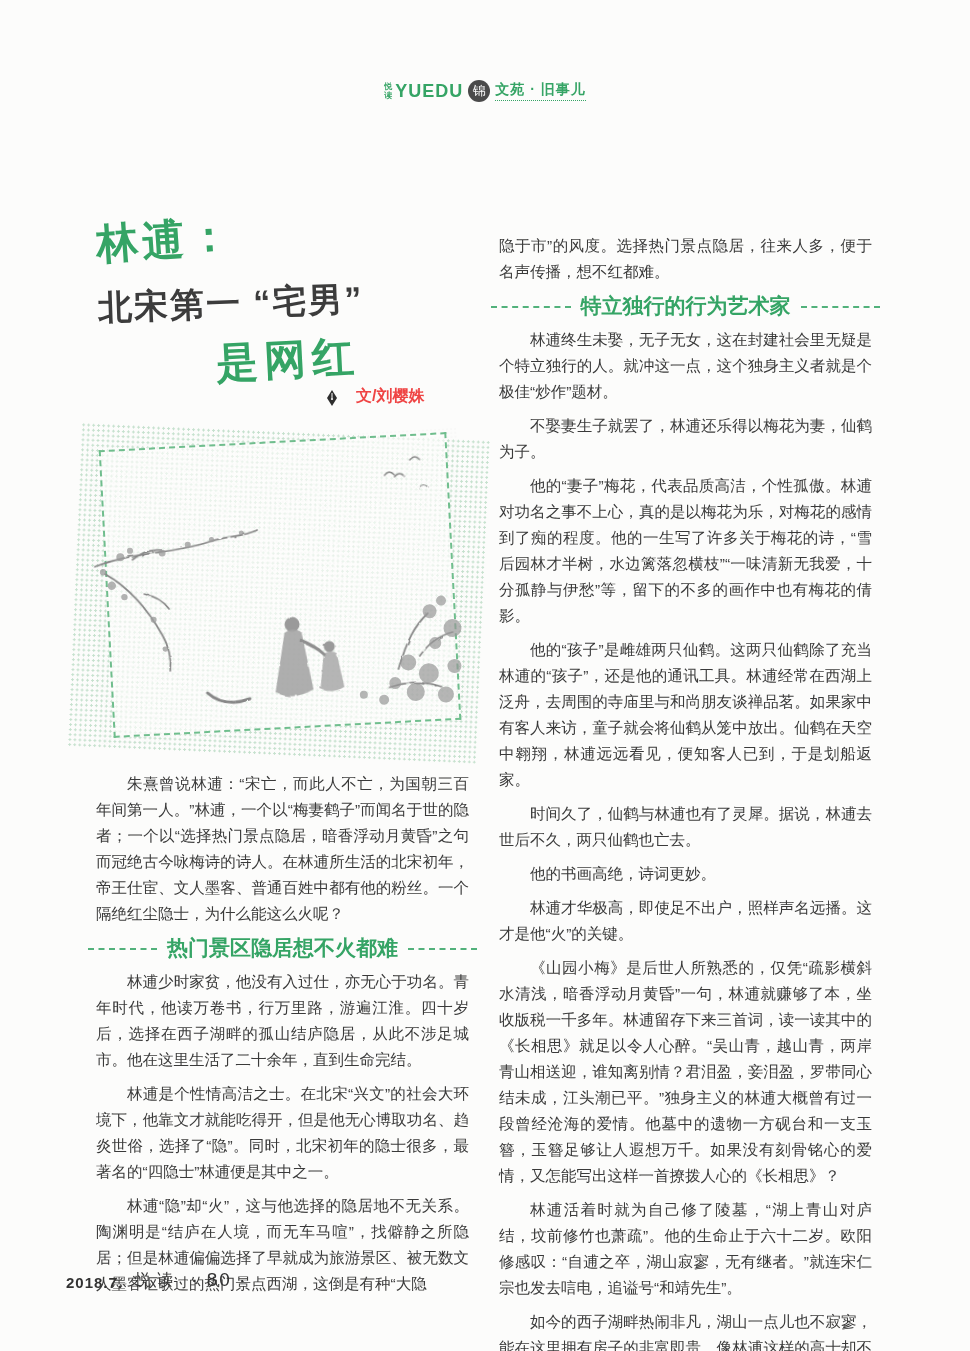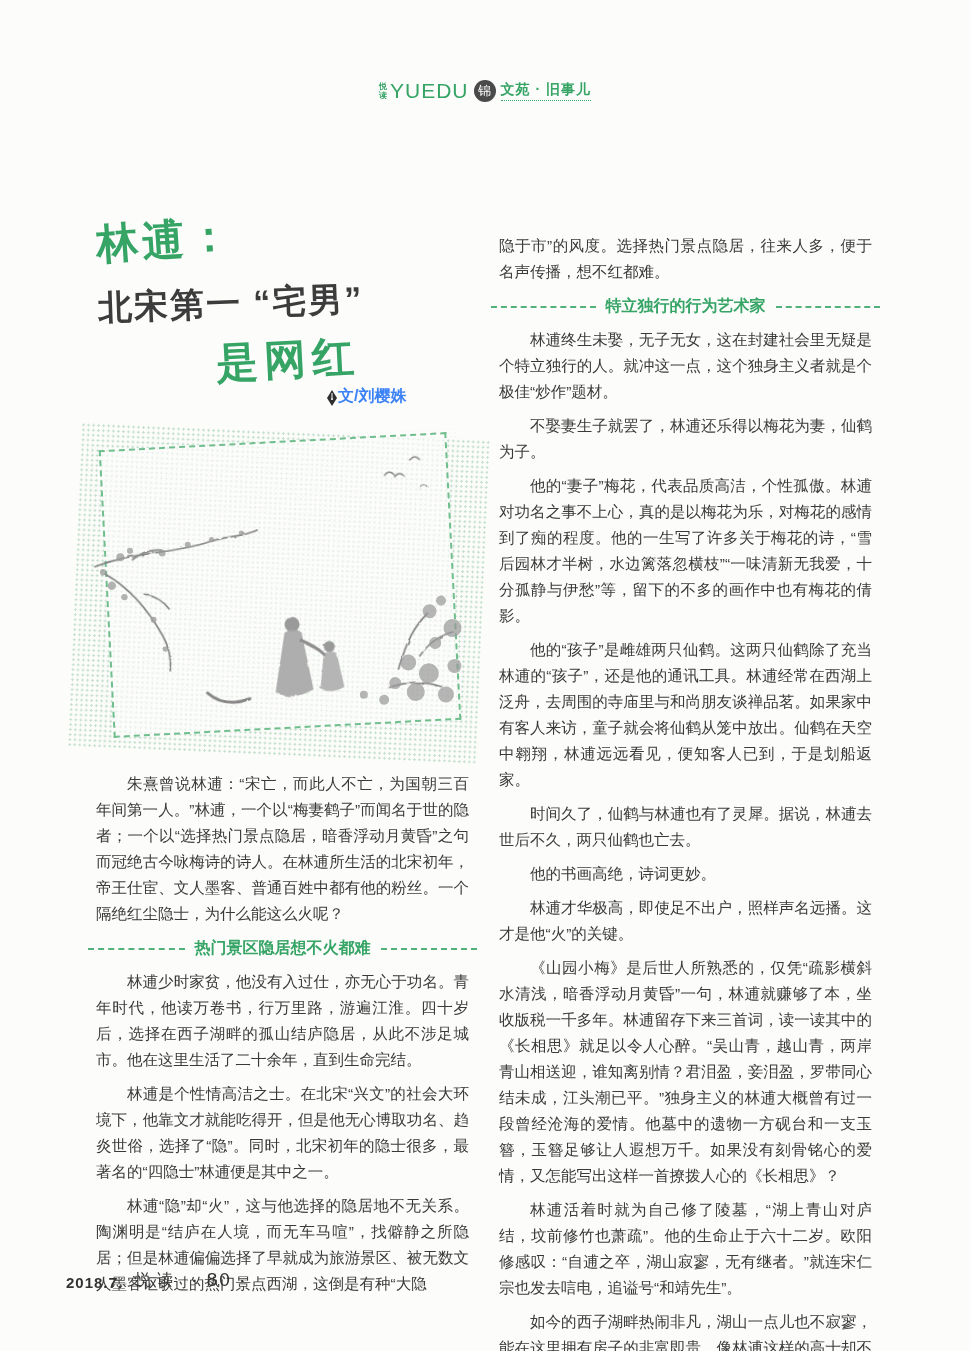--- a/index.html
+++ b/index.html
@@ -14,21 +14,21 @@
     position:absolute;top:78px;left:0;right:0;
     display:flex;justify-content:center;align-items:center;gap:3px;
     height:26px;
   }
   .brand-prefix{
     display:flex;flex-direction:column;justify-content:center;
     font-size:8px;line-height:9px;font-weight:bold;color:var(--accent);
     letter-spacing:0;
   }
   .brand-latin{
-    font-size:21px;font-weight:400;color:var(--accent);letter-spacing:1px;
+    font-size:18px;font-weight:700;color:var(--accent);letter-spacing:1px;
   }
   .brand-badge{
     width:22px;height:22px;border-radius:50%;background:#4a4a4a;color:#fff;
     font-size:13px;display:flex;align-items:center;justify-content:center;
     margin:0 2px;
   }
   .brand-section{
     font-size:14px;font-weight:800;color:var(--accent);letter-spacing:1px;
     border-bottom:1px dotted var(--accent);padding-bottom:1px;
   }
@@ -36,21 +36,21 @@
   .content{
     position:absolute;top:225px;left:88px;right:90px;
     display:flex;gap:14px;
   }
   .col{width:389px;font-size:15.5px;line-height:26px;text-align:justify;}
   .col p{margin:8px;text-indent:2em;}
   .col p.cont{text-indent:0;}
   
   .sec-head{
     display:flex;align-items:center;gap:10px;
-    color:var(--accent);font-weight:bold;font-size:16px;
+    color:var(--accent);font-weight:bold;font-size:21px;
     margin:5px 0 4px 0;white-space:nowrap;
   }
   .sec-head::before,.sec-head::after{
     content:"";flex:1;border-top:2px dashed var(--accent);opacity:.85;
     transform:translateY(1px);
   }
   
   .title-block{height:192px;position:relative;}
   .t1{
     position:absolute;top:2px;left:8px;
@@ -62,22 +62,22 @@
     font-size:34px;font-weight:800;color:#3c3c3c;
     transform:rotate(-2deg);letter-spacing:2px;white-space:nowrap;
   }
   .t3{
     position:absolute;top:122px;left:128px;
     font-size:42px;font-weight:800;color:var(--accent);
     transform:rotate(-3deg);letter-spacing:6px;
   }
   .byline{
     position:absolute;top:158px;left:238px;
-    font-size:16px;font-weight:bold;color:#3b82f6;
-    display:flex;align-items:center;gap:0;white-space:nowrap;
+    font-size:16px;font-weight:bold;color:#ef4444;
+    display:flex;align-items:center;gap:18px;white-space:nowrap;
   }
   .pen-icon{display:inline-block;width:12px;height:16px;}
   
   .illus{position:relative;height:332px;margin:8px 0 14px 0;}
   .illus-bg{
     position:absolute;left:-14px;top:6px;right:-6px;bottom:2px;
     background-image:radial-gradient(#b4d8bf 1px,transparent 1.4px);
     background-size:5px 5px;opacity:.75;transform:rotate(2.5deg);
   }
   .illus-frame{

